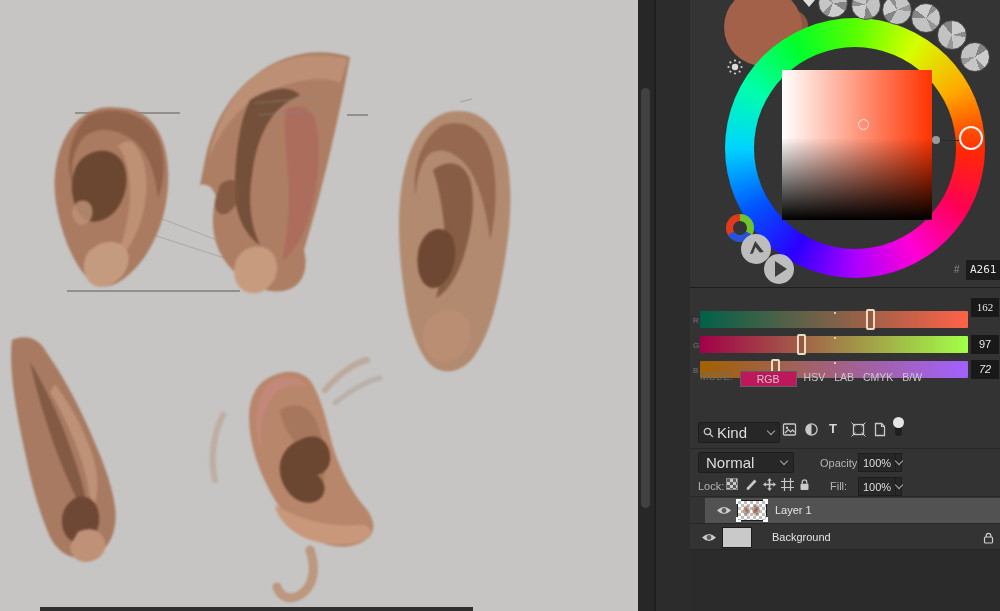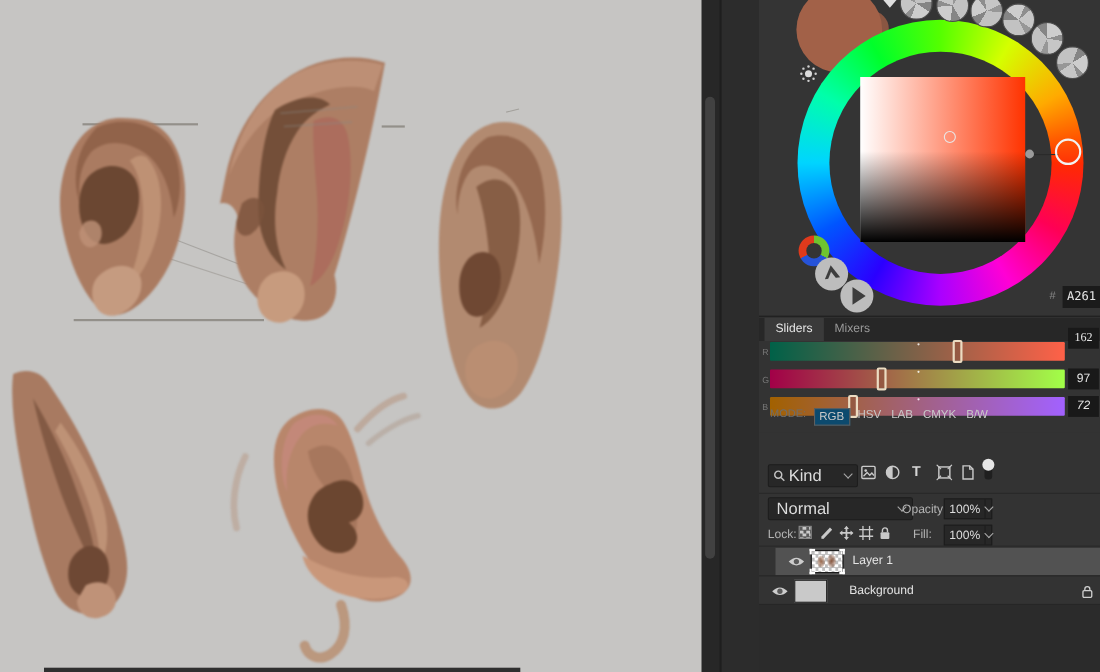--- a/index.html
+++ b/index.html
@@ -77,21 +77,21 @@
   .strack .cdot { position:absolute; left:50%; top:1px; width:2px; height:2px;
                   background:#fff; border-radius:50%; opacity:.85; }
   .shandle { position:absolute; top:-2px; width:9px; height:21px; border:2px solid #ecdcc2;
              border-radius:2px; background:rgba(0,0,0,.08); }
   .sval { position:absolute; left:281px; width:28px; height:19px; background:#191919;
           color:#e6e6e6; font-size:11px; text-align:center; line-height:19px; }
   #mode-row { position:absolute; left:10px; top:82px; display:flex; align-items:flex-start;
               font-size:10.5px; color:#c9c9c9; }
   #mode-label { color:#6e6e6e; margin-right:7px; font-size:10px; }
   .mode-btn { margin-right:9px; }
-  .mode-btn.sel { border:1px solid #5f5f5f; background:#0c4a6e; padding:1px 4px; margin-right:7px; }
+  .mode-btn.sel { border:1px solid #5f5f5f; background:#be185d; padding:1px 16px; margin-right:7px; }
 
   
   #layers-section { position:absolute; left:0; top:393px; width:310px; height:218px; background:#333; }
   .combo { position:absolute; height:21px; background:#272727; border:1px solid #1d1d1d;
            border-radius:2px; display:flex; align-items:center; font-size:15px; color:#ddd; }
   .chev { width:6px; height:6px; border-right:1.5px solid #a8a8a8; border-bottom:1.5px solid #a8a8a8;
           transform:rotate(45deg); margin-top:-3px; }
   .sep { position:absolute; left:0; width:310px; height:1px; background:#282828; }
   .lbl { position:absolute; font-size:11px; color:#b4b4b4; }
   .valbox { position:absolute; height:19px; background:#272727; border:1px solid #1d1d1d;
@@ -239,24 +239,20 @@
     </div>
     <div class="round-btn" style="left:74px; top:254px;">
       <span class="tri-right"></span>
     </div>
 
     <div id="hex-prefix" class="abs">#</div>
     <div id="hex-box" class="abs">A261</div>
   </div>
 
   <div id="sliders-section">
-    <div class="tabbar">
-      <div class="tab active">Sliders</div>
-      <div class="tab">Mixers</div>
-    </div>
 
     <div class="srow-label" style="top:27px;">R</div>
     <div class="strack" style="top:22px; background:linear-gradient(to right, rgb(0,97,72), rgb(255,97,72));">
       <span class="cdot"></span>
       <span class="shandle" style="left:166px;"></span>
     </div>
     <div class="sval" style="top:9px;font-family:Liberation Serif, serif;">162</div>
 
     <div class="srow-label" style="top:52px;">G</div>
     <div class="strack" style="top:47px; background:linear-gradient(to right, rgb(162,0,72), rgb(162,255,72));">
@@ -310,21 +306,21 @@
       <path d="M2.5 1.5 H8.5 L11.5 4.5 V13.5 H2.5 Z" fill="none" stroke="#c9c9c9" stroke-width="1.3"></path>
       <path d="M8.5 1.5 V4.5 H11.5" fill="none" stroke="#c9c9c9" stroke-width="1.1"></path>
     </svg>
     <div id="filter-toggle">
       <span class="stem"></span>
       <span class="knob-top"></span>
     </div>
 
     <div class="sep" style="top:55px;"></div>
 
-    <div class="combo" style="left:8px; top:59px; width:132px;">
+    <div class="combo" style="left:8px; top:59px; width:96px;">
       <span style="flex:1; padding-left:7px;">Normal</span>
       <span class="chev" style="margin-right:6px;"></span>
     </div>
     <div class="lbl" style="left:130px; top:64px;">Opacity:</div>
     <div class="valbox" style="left:168px; top:60px; width:44px;">
       <span class="vtxt">100%</span>
       <span class="vchev">
           <span class="chev"></span>
         </span>
     </div>

